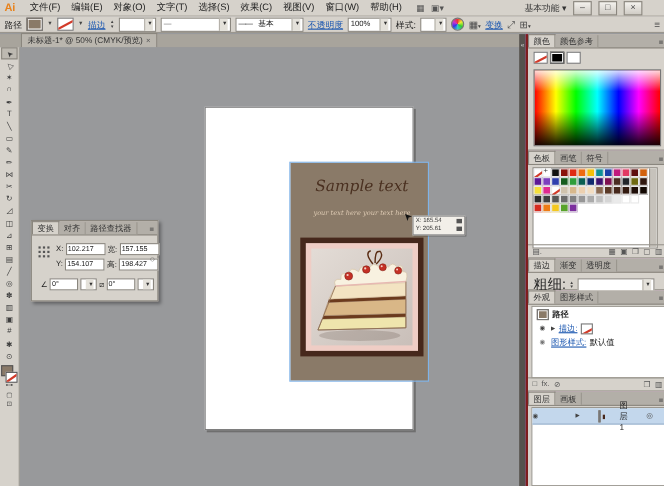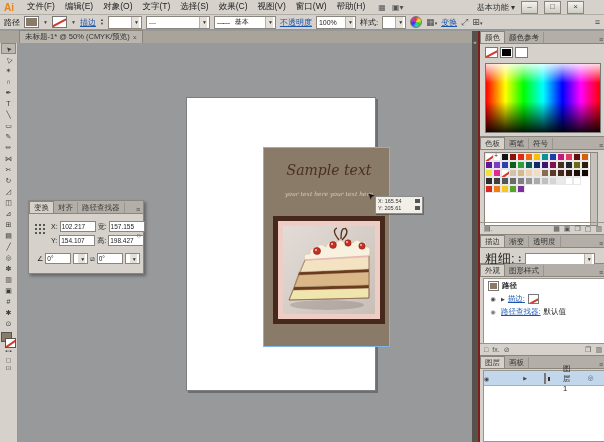--- a/index.html
+++ b/index.html
@@ -473,21 +473,21 @@
           <b>路径</b>
         </div>
         <div class="app-row">
           <span class="eye">◉</span>
           <span class="tri">▶</span>
           <span class="bluelink" style="font-size:7.5px">描边:</span>
           <span class="mini-swatch swatch-none" style="width:9px;height:8px"></span>
         </div>
         <div class="app-row">
           <span class="eye dim">◉</span>
-          <span class="bluelink" style="font-size:7.5px">路径查找器:</span>
+          <span class="bluelink" style="font-size:7.5px">图形样式:</span>
           <span style="font-size:7.5px">默认值</span>
         </div>
       </div>
       <div class="panel-bottombar">
         <span>□</span>
         <span>fx.</span>
         <span>⊘</span>
         <span style="margin-left:auto">❐</span>
         <span>▥</span>
       </div>

